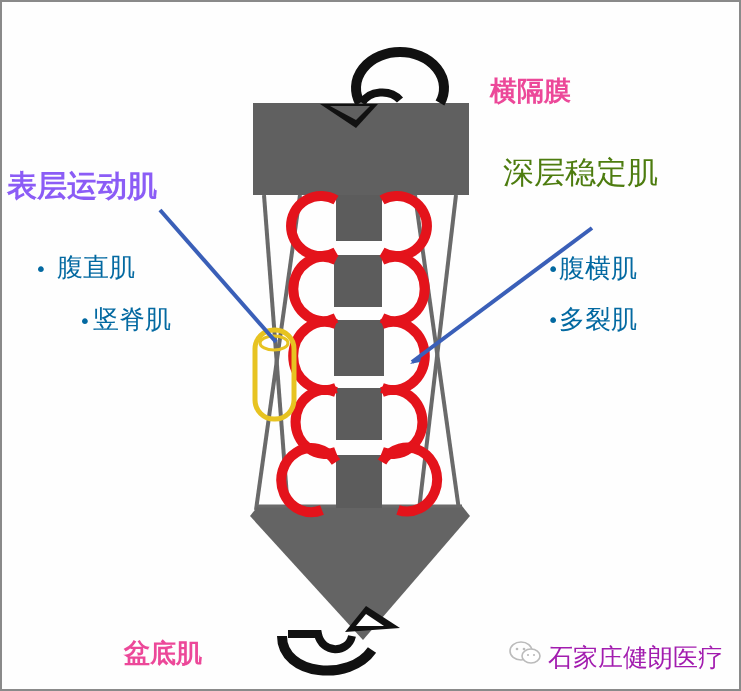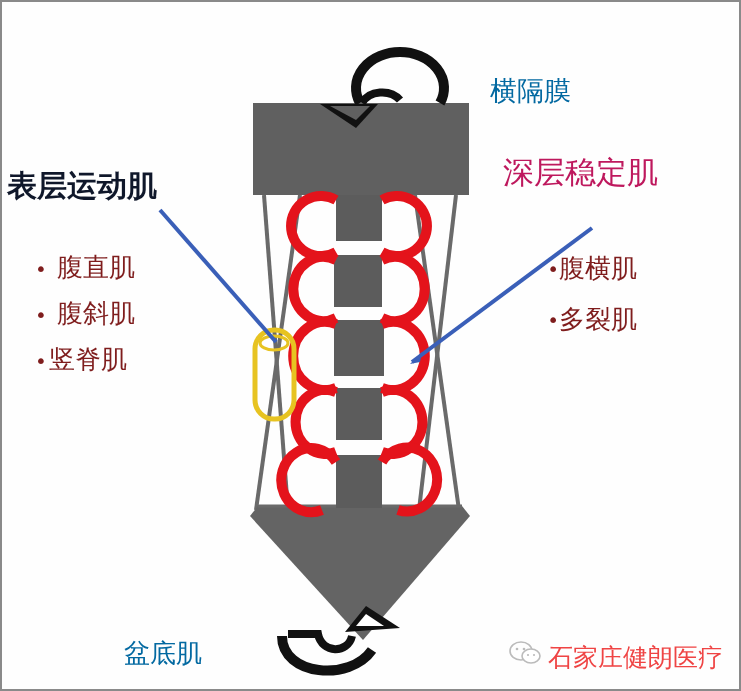--- a/index.html
+++ b/index.html
@@ -2,27 +2,27 @@
 <html><head>
 <meta charset="utf-8">
 <style>
   html, body { margin:0; padding:0; background:#ffffff; }
   body { width:741px; height:691px; position:relative; overflow:hidden;
          font-family:"DejaVu Sans","Liberation Sans",sans-serif; }
   .frame { position:absolute; left:0; top:0; width:737px; height:687px;
            border:2px solid #8a8a8a; background:#fefefe; }
   svg.diagram { position:absolute; left:0; top:0; }
   .label { position:absolute; white-space:nowrap; line-height:1; }
-  .title-black { font-weight:normal; color:#0369a1; font-size:27px; }
-  .title-gray { color:#0f172a; font-size:30px; font-weight:bold; }
-  .title-red { color:#be185d; font-size:31px; }
+  .title-black { font-weight:bold; color:#ec4899; font-size:27px; }
+  .title-gray { color:#8b5cf6; font-size:30px; font-weight:bold; }
+  .title-red { color:#4d7c0f; font-size:31px; }
   ul.list { position:absolute; margin:0; padding:0; list-style:none; }
-  ul.list li { font-size:26px; color:#7f1d1d; height:51px; line-height:51px; white-space:nowrap; }
+  ul.list li { font-size:26px; color:#0369a1; height:51px; line-height:51px; white-space:nowrap; }
   ul.list li .bullet { display:inline-block; width:22px; font-size:20px; vertical-align:middle; }
-  .watermark { position:absolute; left:508px; top:640px; color:#ef4444; font-size:25px; white-space:nowrap; }
+  .watermark { position:absolute; left:508px; top:640px; color:#a21caf; font-size:25px; white-space:nowrap; }
   .watermark .wx { display:inline-block; margin-right:6px; font-size:22px; }
 </style>
 </head>
 <body>
 
 <div class="frame"></div>
 
 <svg class="diagram" width="741" height="691" viewBox="0 0 741 691">
 
   <rect x="253" y="103" width="216" height="92" fill="#606060"></rect>
@@ -90,24 +90,21 @@
 <div class="label title-gray" style="left:7px; top:171px;">表层运动肌</div>
 
 <div class="label title-red" style="left:503px; top:157px;">深层稳定肌</div>
 
 <div class="label title-black" style="left:100px; top:640px; font-size:26px;margin-left:24px;">盆底肌</div>
 
 <ul class="list" style="left:35px; top:244px;">
   <li style="height:46px; line-height:46px;">
     <span class="bullet">•</span><span>腹直肌</span>
   </li>
-  <li style="height:46px; line-height:46px;">
-    <span class="bullet">•</span><span>腹斜肌</span>
-  </li>
-  <li style="height:46px; line-height:46px;">
+  <li style="height:46px; line-height:58px;margin-left:44px;">
     <span class="bullet" style="width:14px;">•</span><span>竖脊肌</span>
   </li>
 </ul>
 
 <ul class="list" style="left:537px; top:243px;text-align:right;">
   <li><span class="bullet">•</span><span>腹横肌</span></li>
   <li><span class="bullet">•</span><span>多裂肌</span></li>
 </ul>
 
 <div class="watermark">

